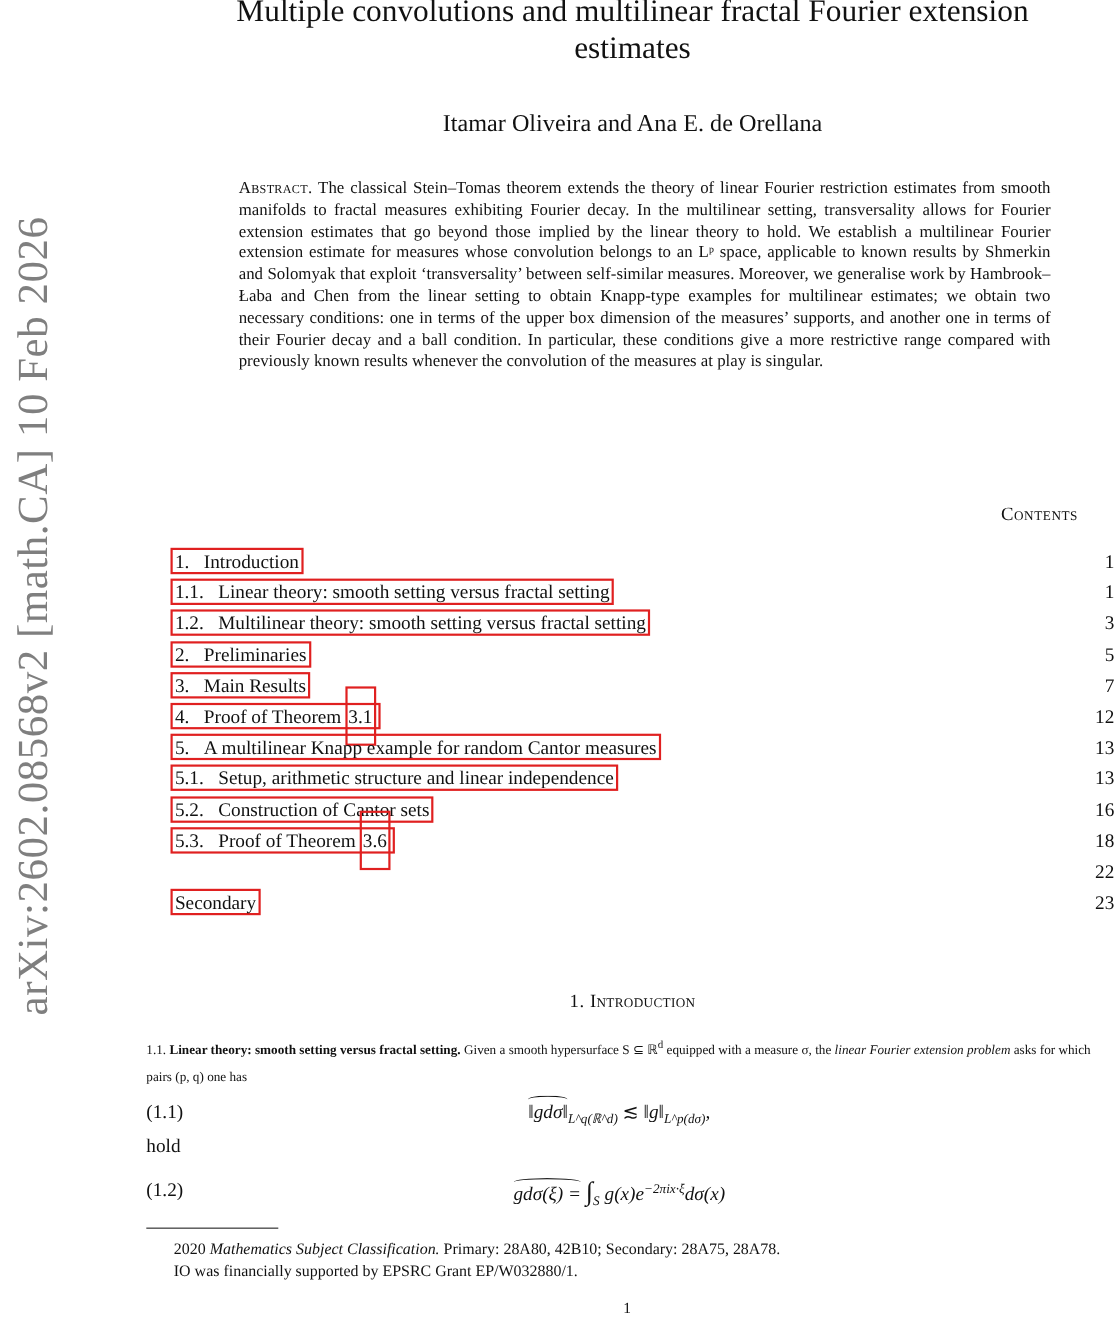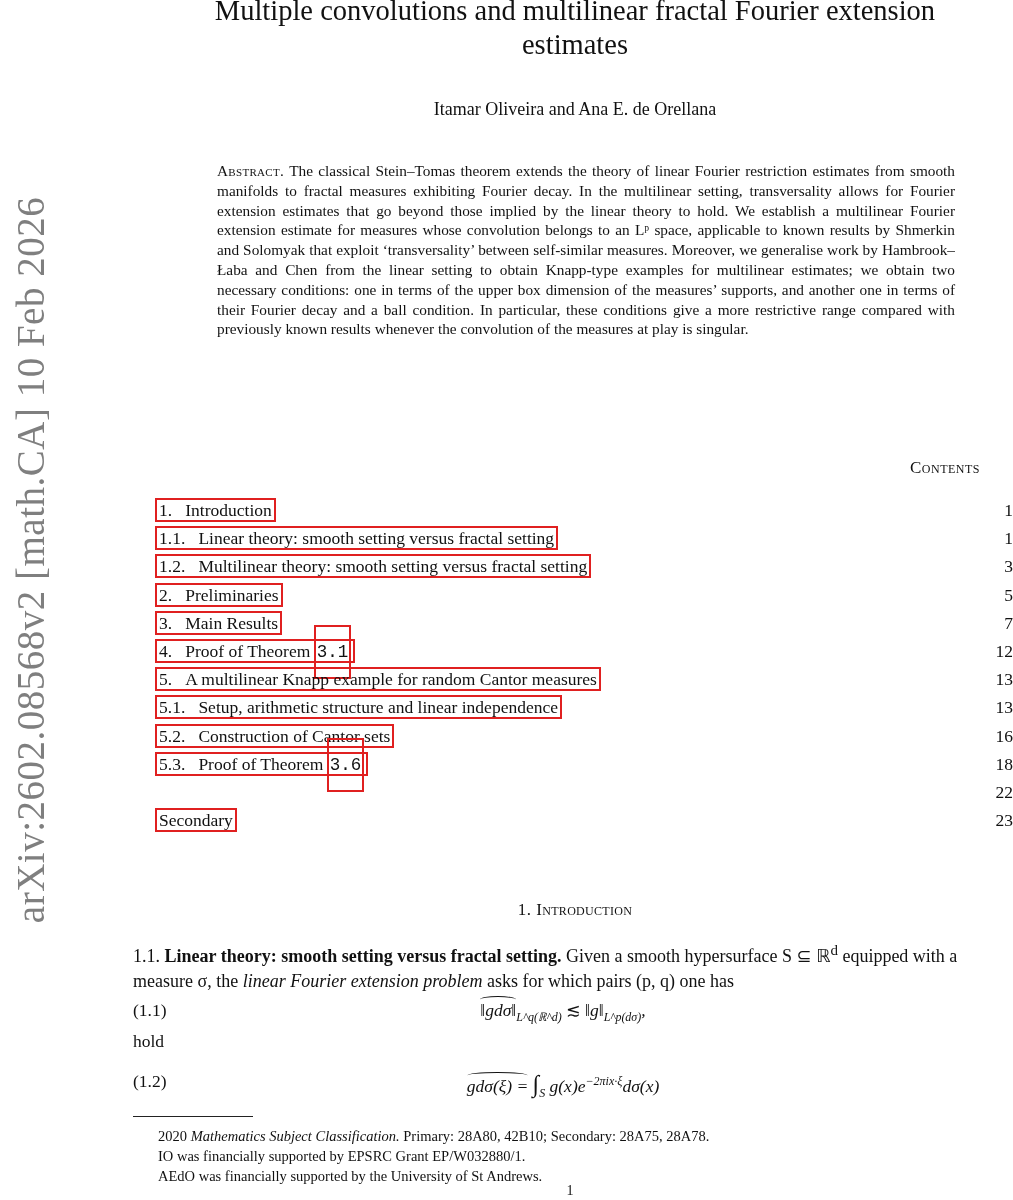--- a/index.html
+++ b/index.html
@@ -17,21 +17,21 @@
     white-space: nowrap; font-family: "Liberation Serif", serif;
     font-size: 39px; color: #7f7f7f; letter-spacing: 0.5px;
   }
   .title {
     position: absolute; left: 170px; width: 810px; top: -6px;
     text-align: center; font-family: "Liberation Serif", serif;
     font-size: 28.5px; line-height: 34px; color: #111;
   }
   .authors {
     position: absolute; left: 170px; width: 810px; top: 99px;
-    text-align: center; font-family: "Liberation Serif", serif; font-size: 18px;
+    text-align: center; font-family: "Liberation Serif", serif; font-size: 22px;
   }
   .abstract {
     position: absolute; left: 205px; width: 738px; top: 161px;
     font-family: "Liberation Serif", serif; font-size: 15.3px; line-height: 19.8px;
     text-align: justify; hyphens: auto; margin-left: 12px;
   }
   .sc { font-variant: small-caps; letter-spacing: 0.3px; }
   .contents-heading {
     position: absolute; left: 170px; width: 810px; top: 458px;
     text-align: right; font-family: "Liberation Serif", serif; font-size: 17px;
@@ -41,31 +41,31 @@
   .toc-row {
     position: relative; height: 28.2px; font-family: "Liberation Serif", serif;
     font-size: 17.5px; line-height: 22px;
   }
   .toc-link {
     position: absolute; left: 0; top: 0; border: 2px solid #e02020;
     padding: 0 2px; height: 20px; line-height: 20px; white-space: nowrap;
     color: #111; cursor: pointer;
   }
   .toc-link .num { display: inline-block; }
-  .toc-link .ref { border: 2px solid #e02020; margin-left: -1px; padding: 15px 1px; font-family: Liberation Mono, monospace; }
+  .toc-link .ref { border: 2px solid #e02020; margin-left: -1px; padding: 15px 1px; }
   .toc-page {
     position: absolute; right: 2px; top: 1px; font-family: "Liberation Serif", serif; font-size: 17.5px;
   }
   .section-heading {
     position: absolute; left: 170px; width: 810px; top: 900px; text-align: center;
     font-family: "Liberation Serif", serif; font-size: 17px; letter-spacing: 0.5px;
   }
   .body-text {
     position: absolute; left: 133px; width: 880px; top: 938px;
-    font-family: "Liberation Serif", serif; font-size: 18px; line-height: 25px;
+    font-family: "Liberation Serif", serif; font-size: 12px; line-height: 25px;
   }
   .body-text b { font-weight: bold; }
   .eq-row { position: absolute; left: 133px; width: 860px; font-family: "Liberation Serif", serif; font-size: 17.5px; }
   .eq-label { position: absolute; left: 0; }
   .eq-body { position: absolute; left: 0; width: 860px; text-align: center; font-style: italic; }
   .where { position: absolute; left: 133px; top: 1031px; font-family: "Liberation Serif", serif; font-size: 17.5px; }
   .footnote-rule { position: absolute; left: 133px; top: 1116px; width: 120px; border-top: 1px solid #222; }
   .footnotes {
     position: absolute; left: 158px; top: 1126px; width: 830px;
     font-family: "Liberation Serif", serif; font-size: 14.5px; line-height: 20px;
@@ -183,16 +183,15 @@
 
 <div class="footnote-rule"></div>
 
 <div class="footnotes">
   <div>
     <span>2020</span>
     <i>Mathematics Subject Classification.</i>
     <span>Primary: 28A80, 42B10; Secondary: 28A75, 28A78.</span>
   </div>
   <div>IO was financially supported by EPSRC Grant EP/W032880/1.</div>
-  <div>AEdO was financially supported by the University of St Andrews.</div>
 </div>
 
 <div class="page-number">1</div>
 
 </body></html>

